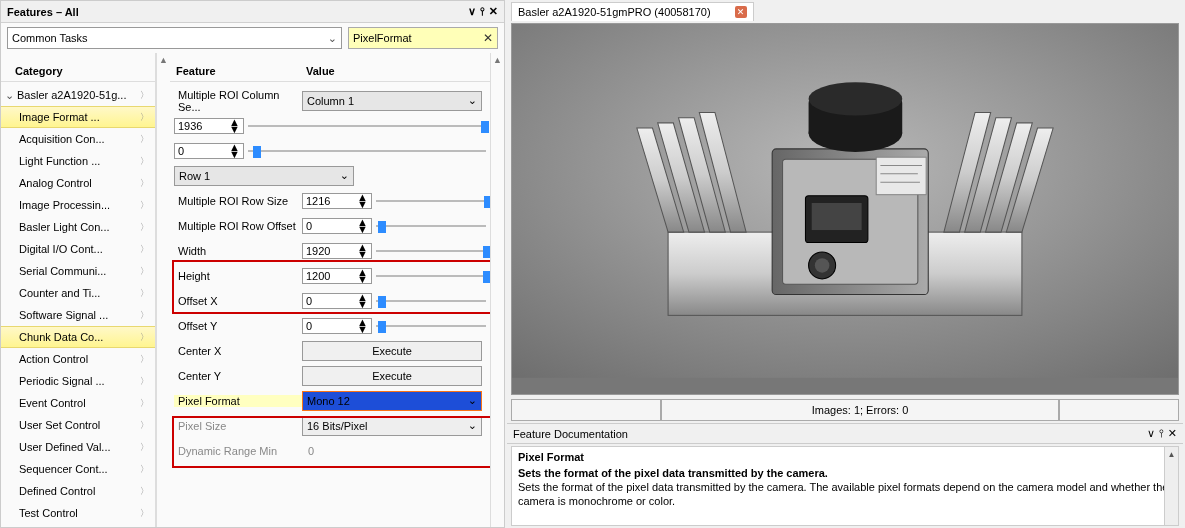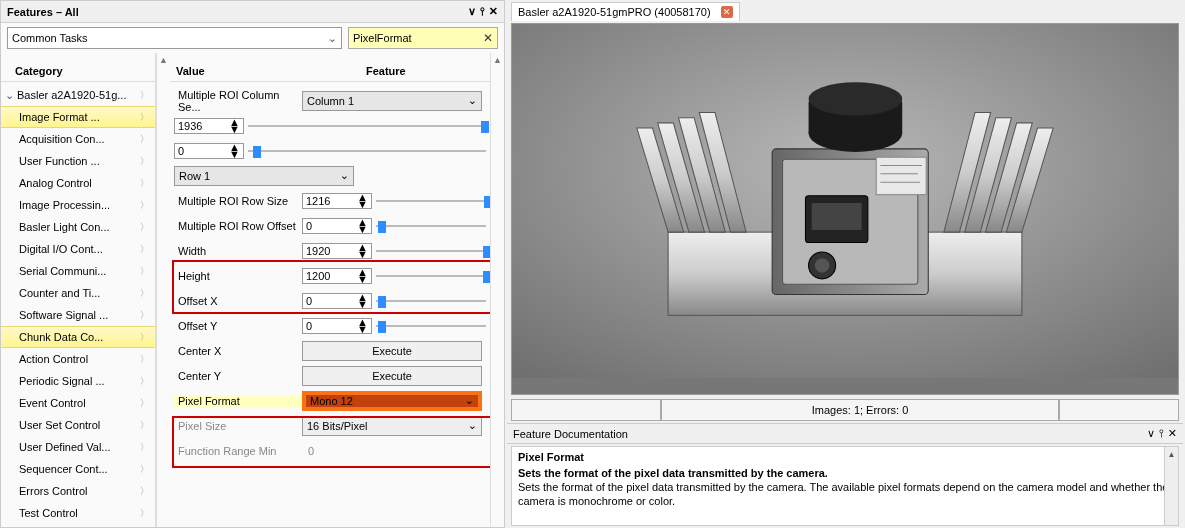--- a/index.html
+++ b/index.html
@@ -25,33 +25,33 @@
 .feat-col{flex:1;display:flex;flex-direction:column;padding-top:8px;position:relative}
 .feat-header-row{display:flex;border-bottom:1px solid #ddd}
 .feat-header-row .fh{font-weight:700;padding:4px 6px}
 .fh-feature{width:130px}
 .fh-value{flex:1}
 .feat-list{flex:1;overflow-y:auto;position:relative;padding-top:6px}
 .feat-row{display:flex;align-items:center;height:25px;padding:0 4px}
 .feat-name{width:128px;padding-left:4px}
 .feat-value{flex:1;display:flex;align-items:flex-end;gap:4px}
 .select-ctrl{flex:1;height:20px;max-width:180px;border:1px solid #999;background:#e6e6e6;display:flex;align-items:center;justify-content:space-between;padding:0 4px}
-.select-ctrl.hl{background:#c2410c;border:4px solid #f97316}
+.select-ctrl.hl{background:#1d4ed8;border:1px solid #f97316}
 .spin{height:16px;width:70px;border:1px solid #999;background:#fff;display:flex;align-items:center;justify-content:space-between;padding:0 3px}
 .spin .ud{font-size:8px;line-height:7px;display:flex;flex-direction:column;color:#555}
 .slider{flex:1;height:16px;position:relative}
 .slider .track{position:absolute;top:7px;left:0;right:0;height:2px;background:#bbb}
 .slider .thumb{position:absolute;top:3px;width:8px;height:12px;background:#2d8cff}
 .checkbox{width:13px;height:13px;border:1px solid #555;background:#fff;margin-left:2px}
 .exec-btn{flex:1;max-width:180px;height:20px;border:1px solid #999;background:#f0f0f0;display:flex;align-items:center;justify-content:center;cursor:pointer}
 .red-box{position:absolute;border:2px solid #c00;pointer-events:none;z-index:5}
 .readonly{color:#888}
 .scroll-hint{width:14px;border-left:1px solid #ddd;display:flex;align-items:flex-start;justify-content:center;color:#777;font-size:9px;padding-top:2px}
 .tab-strip{display:flex;align-items:center;padding:2px 4px 0 4px}
-.tab{background:#fff;border:1px solid #ccc;border-bottom:none;padding:3px 6px;display:flex;align-items:center;gap:10px;font-size:11px}
+.tab{background:#fff;border:1px solid #ccc;border-bottom:none;padding:3px 6px;display:flex;align-items:center;gap:24px;font-size:11px}
 .tab .close{width:12px;height:12px;background:#d96b4a;color:#fff;border-radius:2px;display:flex;align-items:center;justify-content:center;font-size:9px;cursor:pointer;line-height:1}
 .preview-area{flex:1;margin:2px 4px;border:1px solid #999;background:#777;position:relative;overflow:hidden}
 .preview-img{position:absolute;inset:0}
 .status-row{display:flex;padding:2px 4px}
 .status-box{flex:1;height:22px;border:1px solid #aaa;background:#f5f5f5;display:flex;align-items:center;justify-content:center}
 .status-box.small{flex:0 0 120px}
 .doc-title{background:#f0f0f0;border-top:1px solid #ccc;border-bottom:1px solid #ccc;padding:3px 6px;display:flex;justify-content:space-between;align-items:center;font-weight:400}
 .doc-body{flex:0 0 80px;background:#fff;border:1px solid #ccc;margin:2px 4px;padding:4px 6px;overflow-y:auto;position:relative}
 .doc-body h4{font-weight:700;font-size:11px;margin-bottom:4px}
 .doc-body .lead{font-weight:700}
@@ -93,21 +93,21 @@
           </div>
           <div class="cat-item sel">
             <span style="flex:1;padding-left:8px">Image Format ...</span>
             <span class="chev">〉</span>
           </div>
           <div class="cat-item">
             <span style="flex:1;padding-left:8px">Acquisition Con...</span>
             <span class="chev">〉</span>
           </div>
           <div class="cat-item">
-            <span style="flex:1;padding-left:8px">User Function ...</span>
+            <span style="flex:1;padding-left:8px">Light Function ...</span>
             <span class="chev">〉</span>
           </div>
           <div class="cat-item">
             <span style="flex:1;padding-left:8px">Analog Control</span>
             <span class="chev">〉</span>
           </div>
           <div class="cat-item">
             <span style="flex:1;padding-left:8px">Image Processin...</span>
             <span class="chev">〉</span>
           </div>
@@ -153,35 +153,35 @@
           </div>
           <div class="cat-item">
             <span style="flex:1;padding-left:8px">User Defined Val...</span>
             <span class="chev">〉</span>
           </div>
           <div class="cat-item">
             <span style="flex:1;padding-left:8px">Sequencer Cont...</span>
             <span class="chev">〉</span>
           </div>
           <div class="cat-item">
-            <span style="flex:1;padding-left:8px">Errors Control</span>
+            <span style="flex:1;padding-left:8px">Defined Control</span>
             <span class="chev">〉</span>
           </div>
           <div class="cat-item">
             <span style="flex:1;padding-left:8px">Test Control</span>
             <span class="chev">〉</span>
           </div>
         </div>
     </div>
     <div class="scroll-hint">▲</div>
 
     <div class="feat-col">
       <div class="feat-header-row">
+        <div class="fh fh-feature">Feature</div>
         <div class="fh fh-value">Value</div>
-        <div class="fh fh-feature">Feature</div>
       </div>
       <div class="feat-list" id="featList">
         <div class="red-box" style="left:2px;top:178px;width:320px;height:54px"></div>
         <div class="red-box" style="left:2px;top:334px;width:320px;height:52px"></div>
       <div class="feat-row">
             <div class="feat-name">Multiple ROI Column Se...</div>
             <div class="feat-value">
               <div class="select-ctrl">
                 <span>Column 1</span>
                 <span>⌄</span>
@@ -346,21 +346,21 @@
           <div class="feat-row">
             <div class="feat-name readonly">Pixel Size</div>
             <div class="feat-value">
               <div class="select-ctrl" style="color:#888;background:#eee">
                 <span>16 Bits/Pixel</span>
                 <span>⌄</span>
               </div>
             </div>
           </div>
           <div class="feat-row">
-            <div class="feat-name readonly">Function Range Min</div>
+            <div class="feat-name readonly">Dynamic Range Min</div>
             <div class="feat-value">
               <span class="readonly" style="padding-left:6px">0</span>
             </div>
           </div>
         </div>
     </div>
     <div class="scroll-hint">▲</div>
   </div>
 </div>
 

